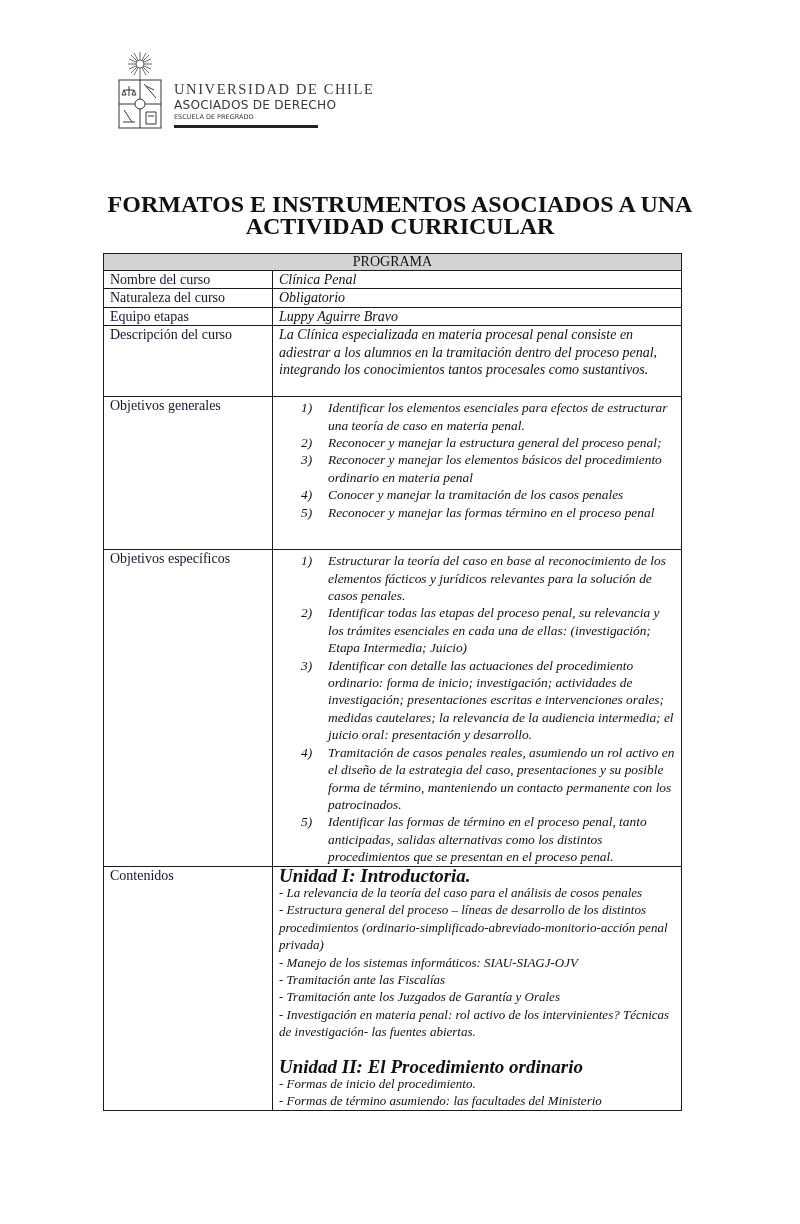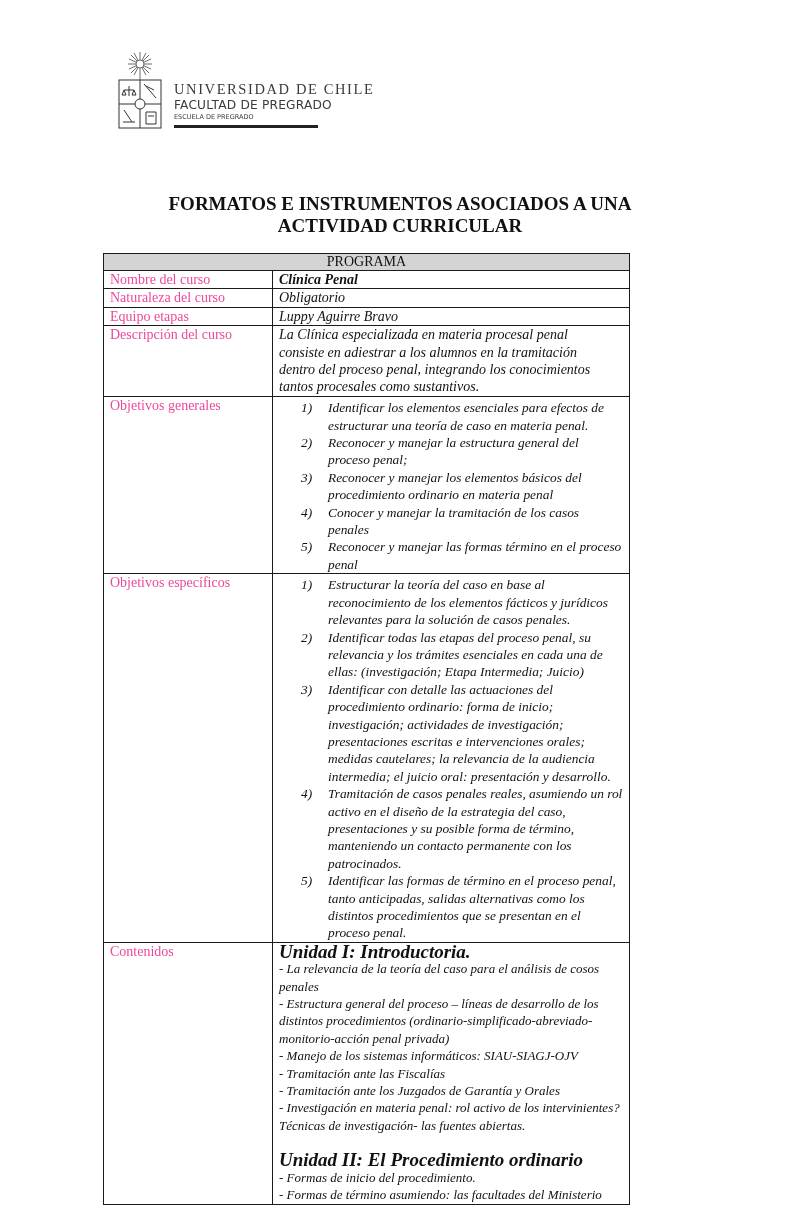--- a/index.html
+++ b/index.html
@@ -10,30 +10,30 @@
   .uni { position:absolute; left:57px; top:31px; font-family:Liberation Serif, serif;
          font-size:14.5px; letter-spacing:1.6px; color:#3a3a3a; white-space:nowrap; }
   .fac { position:absolute; left:57px; top:48px; font-family:"DejaVu Sans","Liberation Sans",sans-serif;
          font-size:12.2px; color:#3a3a3a; white-space:nowrap; letter-spacing:0.2px; }
   .esc { position:absolute; left:57px; top:63px; font-family:"DejaVu Sans","Liberation Sans",sans-serif;
          font-size:6.5px; color:#3a3a3a; white-space:nowrap; }
   .rule { position:absolute; left:57px; top:75px; width:144px; height:3px; background:#222; }
 
   .title { position:absolute; left:100px; top:193px; width:600px; text-align:center;
            font-family:"Liberation Serif","DejaVu Serif",serif; font-weight:bold;
-           font-size:19px; line-height:22px; color:#111; }
+           font-size:24px; line-height:22px; color:#111; }
   .title div { white-space:nowrap; }
 
-  table.prog { position:absolute; left:103px; top:253px; width:527px; border-collapse:collapse;
+  table.prog { position:absolute; left:103px; top:253px; width:579px; border-collapse:collapse;
                font-family:"Liberation Serif","DejaVu Serif",serif; }
   table.prog td { border:1.3px solid #1a1a1a; vertical-align:top; padding:0 6px; font-size:14px; line-height:17.4px; }
   .hdr { background:#d4d4d4; text-align:center; font-size:14px !important; height:16px; padding:0 !important; line-height:16px !important; }
-  .lab { width:156px; color:#ec4899; font-size:14px; white-space:nowrap;margin-top:29px; }
+  .lab { width:156px; color:#0f172a; font-size:14px; white-space:nowrap;margin-top:29px; }
   .val { font-style:italic; font-size:13.4px; }
-  .bold { font-weight:bold;margin-left:24px; }
+  .bold { font-weight:normal;margin-left:24px; }
   ol.lst { margin:0; padding:0 0 0 0; list-style:none; }
   ol.lst li { position:relative; padding-left:49px; font-style:italic; font-size:13.4px; line-height:17.4px; }
   ol.lst li .num { position:absolute; left:22px; top:0; font-style:italic; }
   .cont p { margin:0; font-style:italic; font-size:13px; line-height:17.4px; }
   .cont .unit { font-weight:bold; font-size:19px; }
   .gap { height:17px; }
 </style>
 </head>
 <body>
 
@@ -56,21 +56,21 @@
       <line x1="23" y1="30" x2="23" y2="78"></line>
       <line x1="2" y1="54" x2="44" y2="54"></line>
       <circle cx="23" cy="54" r="5" fill="#fff"></circle>
       <path d="M7 40 h10 M12 36 v10 M7 40 l-2 5 h4 z M17 40 l-2 5 h4 z"></path>
       <path d="M27 34 l12 14 M29 36 l8 4"></path>
       <path d="M7 60 l8 12 M6 72 h12"></path>
       <path d="M29 62 h10 v12 h-10 z M31 66 h6"></path>
     </g>
   </svg>
   <div class="uni">UNIVERSIDAD DE CHILE</div>
-  <div class="fac">FACULTAD DE PREGRADO</div>
+  <div class="fac">ASOCIADOS DE DERECHO</div>
   <div class="esc">ESCUELA DE PREGRADO</div>
   <div class="rule"></div>
 </div>
 
 <div class="title">
   <div>FORMATOS E INSTRUMENTOS ASOCIADOS A UNA</div>
   <div>ACTIVIDAD CURRICULAR</div>
 </div>
 
 <table class="prog">

